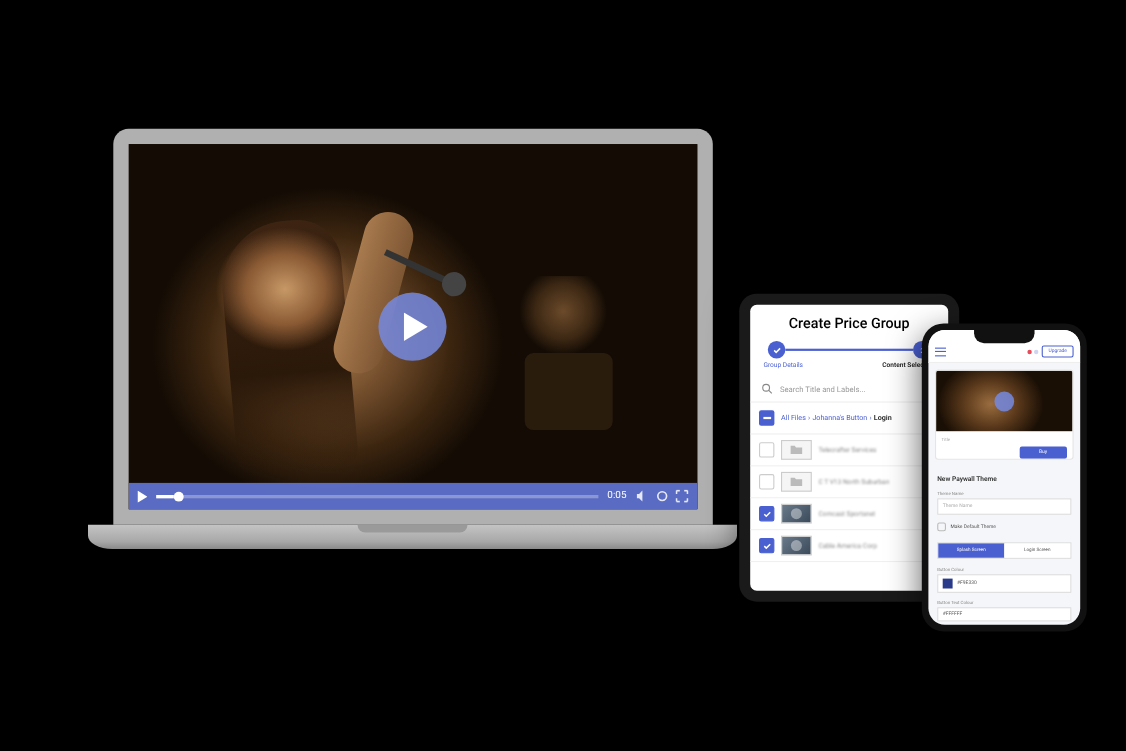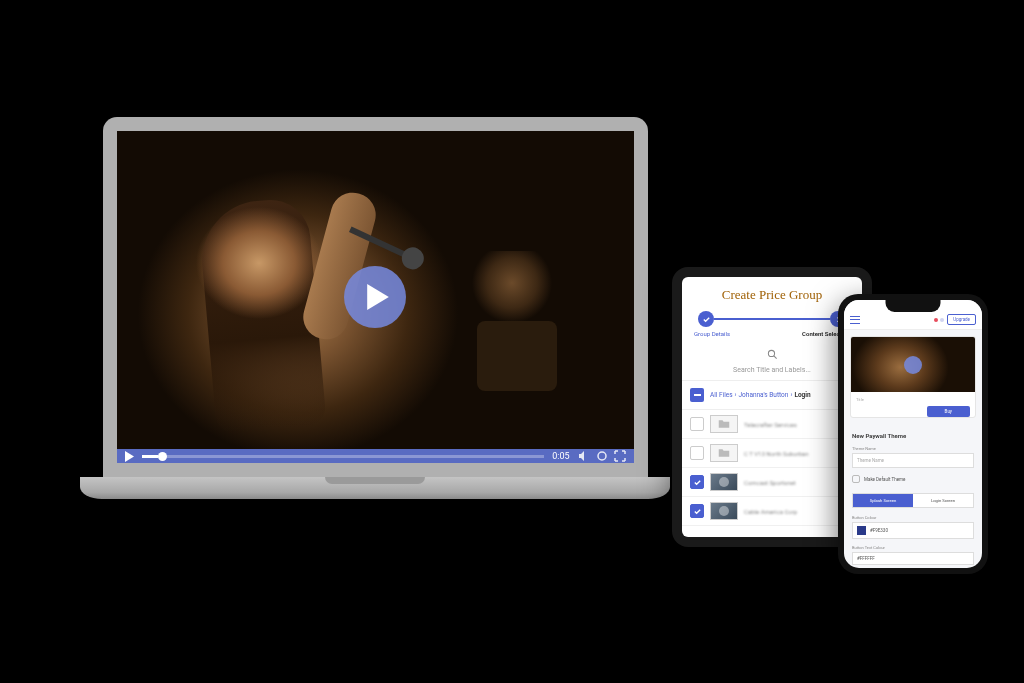--- a/index.html
+++ b/index.html
@@ -94,21 +94,21 @@
   display: flex;
   align-items: center;
   justify-content: center;
   cursor: pointer;
 }
 .play-button svg { margin-left: 5px; }
 
 .video-controls {
   position: absolute;
   left: 0; right: 0; bottom: 0;
-  height: 14px;
+  height: 24px;
   background: rgba(98,118,215,0.9);
   display: flex;
   align-items: center;
   padding: 0 8px;
   gap: 8px;
   color: #fff;
   font-size: 9px;
 }
 .vc-play svg { display:block; }
 .progress {
@@ -157,23 +157,22 @@
   background: #fff;
   border-radius: 6px;
   overflow: hidden;
   display: flex;
   flex-direction: column;
 }
 .tab-title {
   text-align: center;
   font-size: 13px;
   font-weight: 500;
-  color: #a16207;
+  color: #000000;
   padding: 10px 16px 8px;
-  font-family: Liberation Serif, serif;
 }
 .stepper {
   display: flex;
   align-items: center;
   justify-content: center;
   gap: 0;
   padding: 0 16px;
 }
 .step-dot {
   width: 16px; height: 16px; border-radius: 50%;
@@ -191,21 +190,20 @@
   font-size:6px; color:#4a5fd0;
 }
 .step-labels span:last-child { font-weight:600; color:#222; }
 
 .tab-search {
   display:flex; align-items:center; gap:6px;
   padding: 6px 10px;
   font-size: 7px;
   color: #999;
   border-bottom: 1px solid #eee;
-  flex-direction: column;
 }
 .tab-search svg { width:11px; height:11px; fill:#888; }
 
 .crumb-row {
   display:flex; align-items:center; gap:6px;
   padding: 7px 8px;
   font-size:6.5px;
   color:#4a5fd0;
   border-bottom:1px solid #eee;
 }

